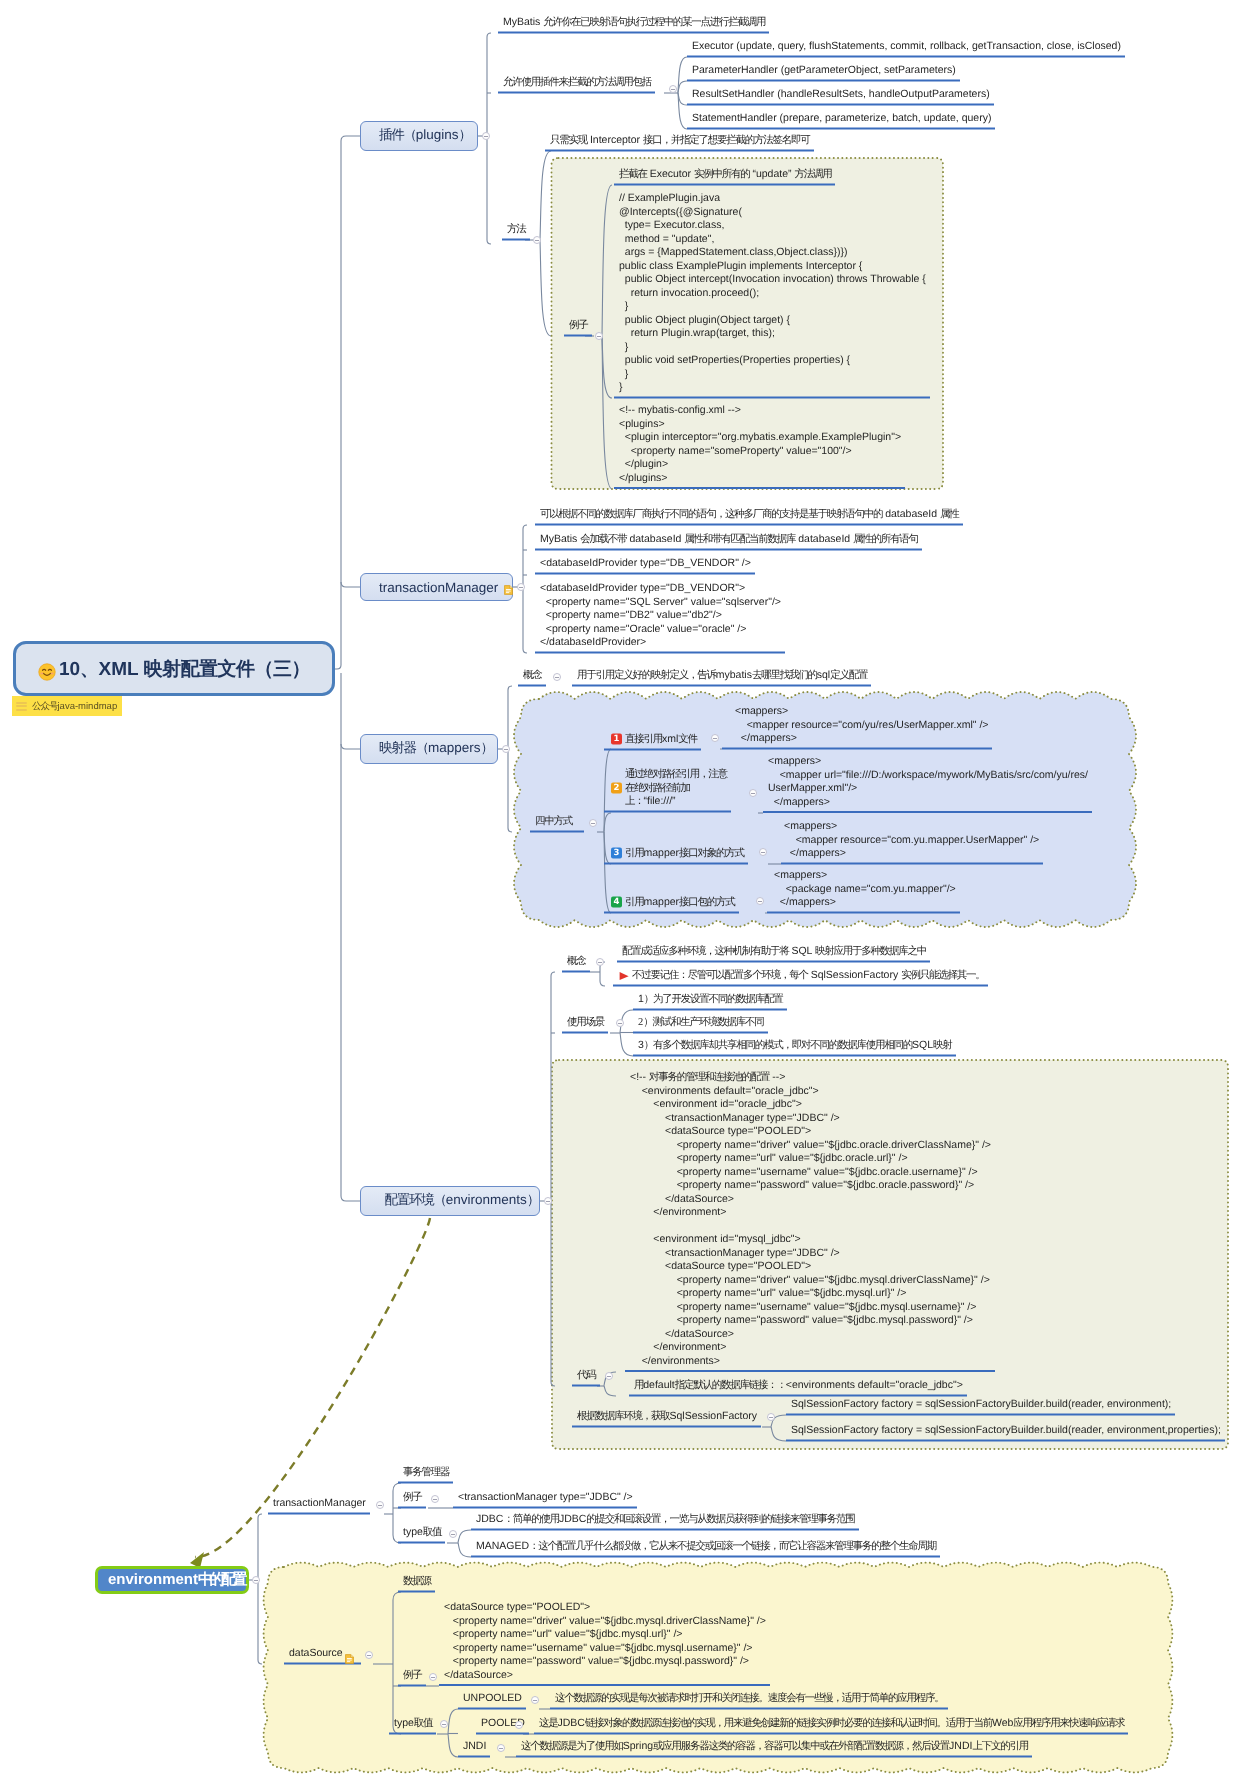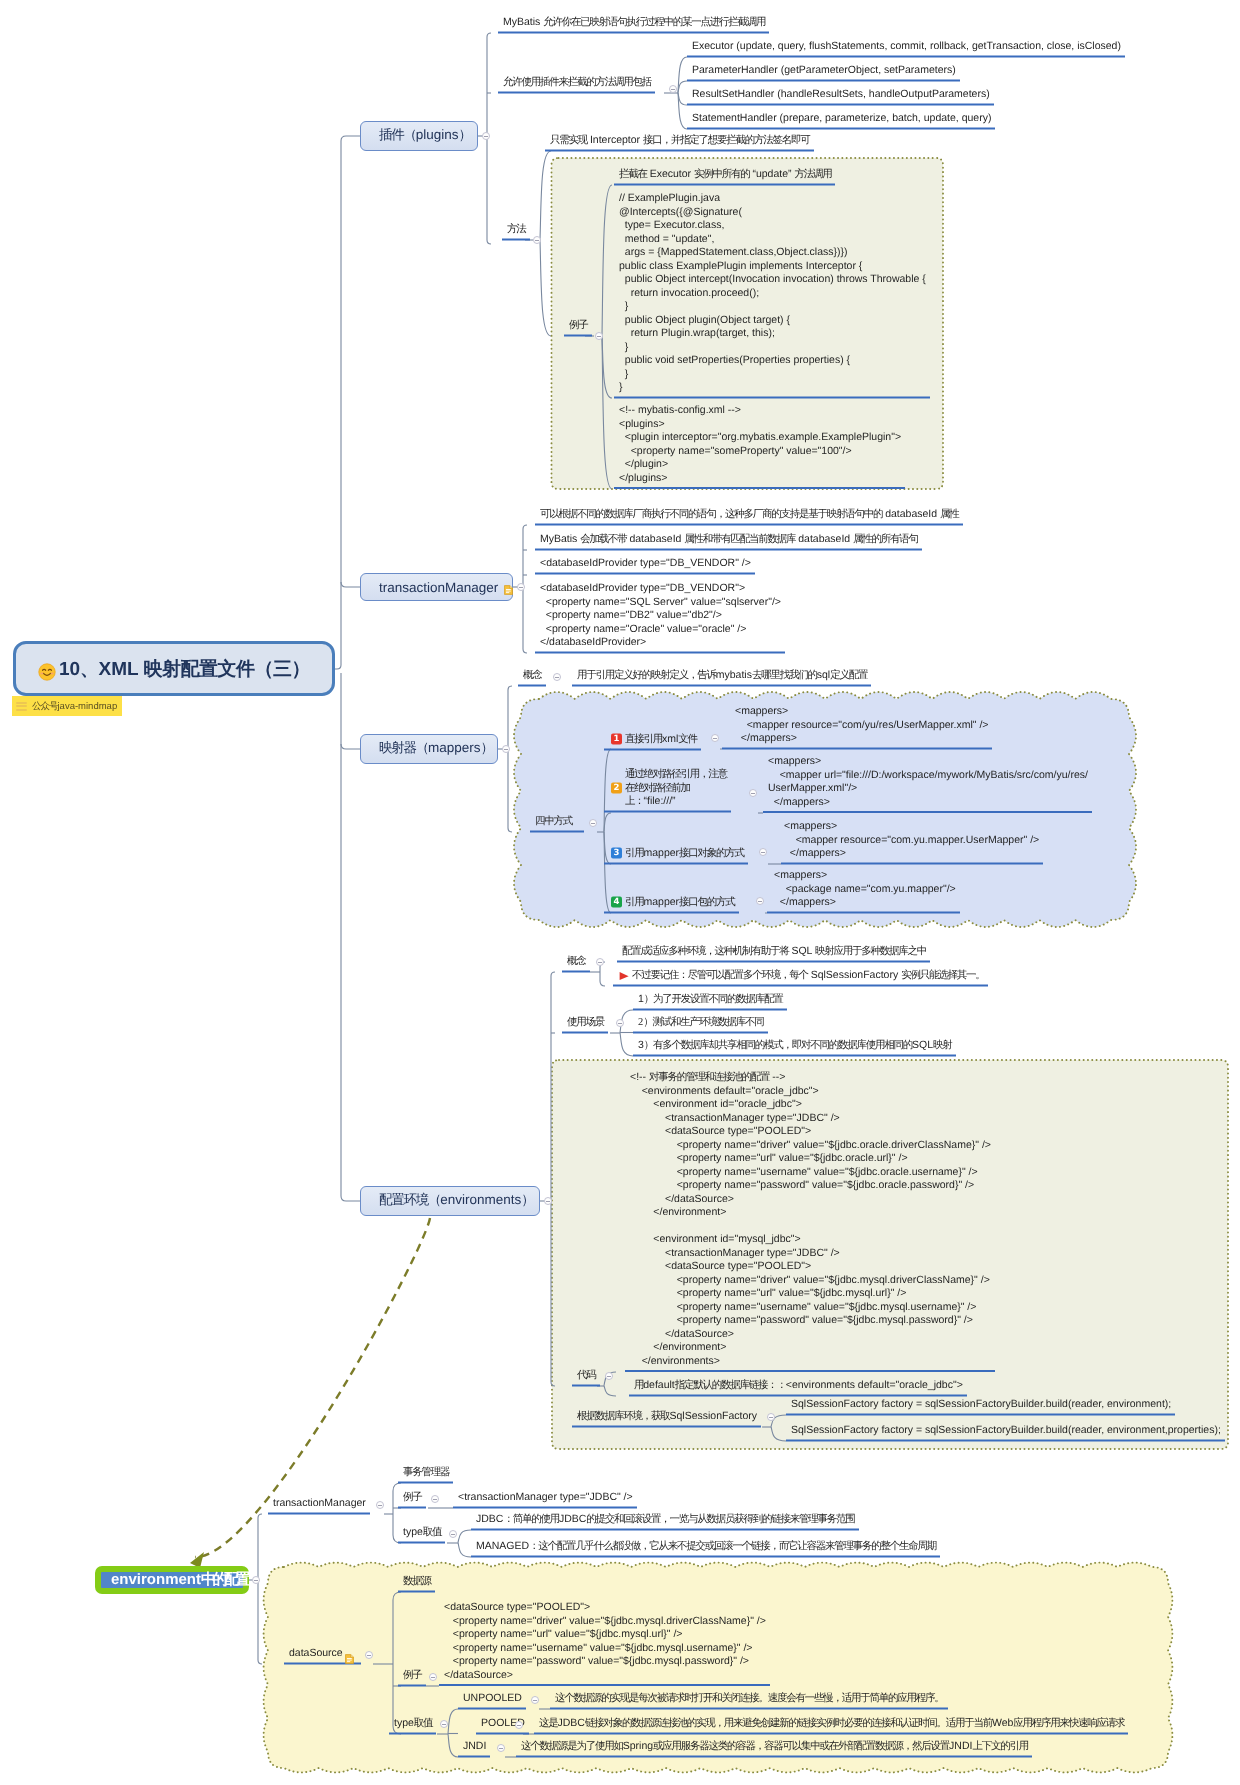--- a/index.html
+++ b/index.html
@@ -11,21 +11,21 @@
   #canvas{position:absolute;left:0;top:0;width:1240px;height:1785px;}
   svg.wires{position:absolute;left:0;top:0;width:1240px;height:1785px;overflow:visible;z-index:2;}
   .cjk{letter-spacing:-1.25px;}
   .u{position:absolute;white-space:pre;font-size:10.5px;line-height:13.5px;
      border-bottom:2px solid #3a6cbd;padding:1px 4px 2px 5px;color:#1f1f1f;z-index:4;}
   .box{position:absolute;box-sizing:border-box;border-radius:6px;white-space:nowrap;
        border:1.1px solid #6a8cc8;background:linear-gradient(180deg,#e4ebf6 0%,#d4def0 100%);
        display:flex;align-items:center;padding-left:18px;z-index:4;
        font-size:13.5px;color:#223458;}
   .box .cjk{letter-spacing:-1.25px;}
-  .box.dark{background:#5186c9;border:6px solid #84cc16;color:#fff;font-weight:bold;
+  .box.dark{background:#5186c9;border:3px solid #84cc16;color:#fff;font-weight:bold;
        font-size:15px;border-radius:7px;padding-left:10px;}
   .box.dark .cjk{letter-spacing:-3.5px;}
   .rootbox{position:absolute;box-sizing:border-box;border-radius:13px;white-space:nowrap;
        border:3px solid #4a7ebb;background:#dbe3ef;z-index:4;
        display:flex;align-items:center;justify-content:center;
        font-size:19px;font-weight:bold;color:#20355c;}
   .rootbox .cjk{letter-spacing:-0.5px;}
   .tg{position:absolute;width:8px;height:8px;border-radius:50%;
        border:1px solid #c2c2d2;background:#fefefe;box-sizing:border-box;z-index:6;}
   .tg i{position:absolute;left:1px;top:2.5px;width:4px;height:1px;background:#a0a0b0;display:block;}
@@ -172,21 +172,21 @@
   <span>transactionManager</span>
       <span class="pageicon"><svg width="9" height="10" viewBox="0 0 11 12">
           <path d="M0.6 0.6 H7 L10.4 3.7 V11.4 H0.6 Z" fill="#f5c03c" stroke="#d9a020" stroke-width="0.9"></path>
           <path d="M6.9 0.7 V3.7 H10.3" fill="#fde9b0" stroke="#d9a020" stroke-width="0.9"></path>
           <path d="M2.4 5.4 H8.3 M2.4 7.3 H8.3 M2.4 9.2 H6.4" stroke="#fff" stroke-width="1.1"></path>
         </svg></span>
 </div>
 <div class="box" style="left:360px;top:734px;width:138px;height:30px;">
   <span><span class="cjk">映射器（</span>mappers<span class="cjk">）</span></span>
 </div>
-<div class="box" style="left:360px;top:1186px;width:180px;height:30px;">
+<div class="box" style="left:360px;top:1186px;width:180px;height:30px;justify-content:flex-end;">
   <span><span class="cjk">配置环境（</span>environments<span class="cjk">）</span></span>
 </div>
 <div class="box dark" style="left:95px;top:1566px;width:154px;height:28px;">
   <span>environment<span class="cjk">中的配置</span></span>
 </div>
 
 <div class="tg" style="left:482px;top:132px;">
       <i></i>
     </div>
 <div class="tg" style="left:517px;top:583px;">

